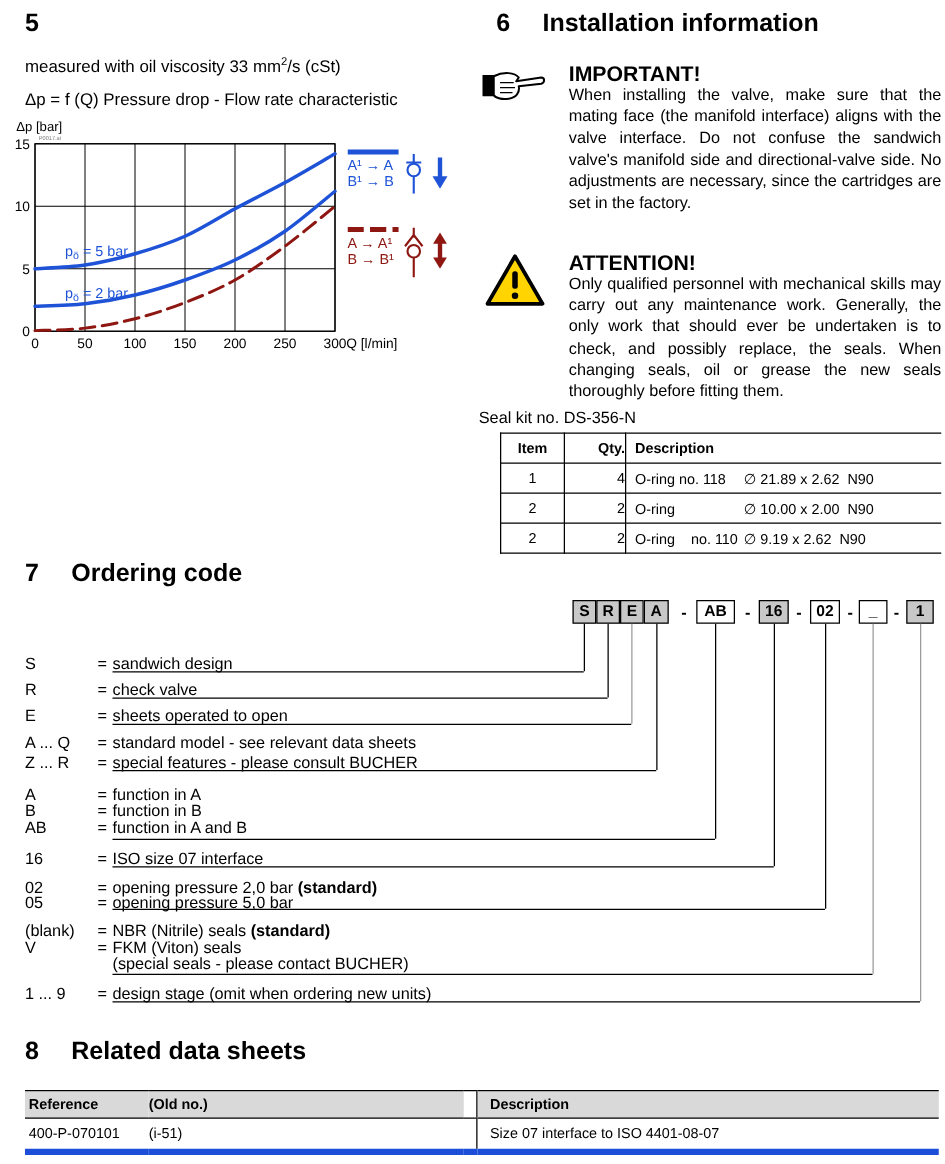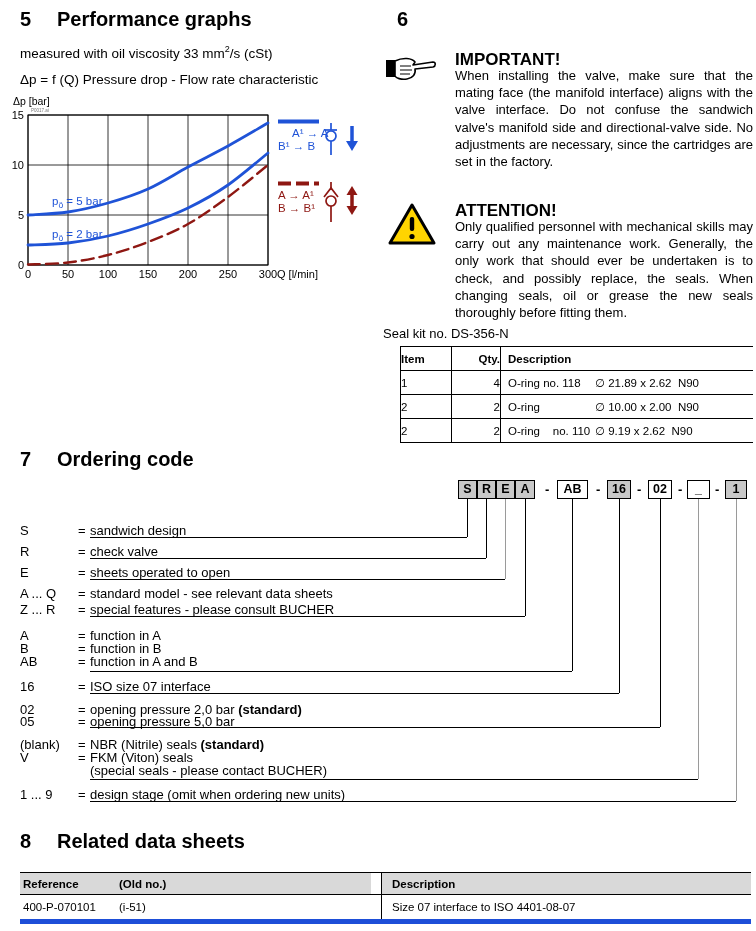--- a/index.html
+++ b/index.html
@@ -24,21 +24,21 @@
   .oc-drop{position:absolute;width:1px}
   .oc-row{position:absolute;left:20px;height:15px;font-size:13px;white-space:nowrap}
   .oc-key{position:absolute;left:0;top:0}
   .oc-eq{position:absolute;left:58px;top:0}
   .oc-text{position:absolute;left:70px;top:0}
   
   table.seal{position:absolute;left:400px;top:346px;width:353px;border-collapse:collapse;
              table-layout:fixed;font-size:11.5px}
   table.seal td,table.seal th{border-top:1px solid #000;border-bottom:1px solid #000;
              padding:0;height:23px;font-weight:normal;overflow:hidden}
-  table.seal .c1{width:50px;border-left:1px solid #000;border-right:1px solid #000;text-align:left}
+  table.seal .c1{width:50px;border-left:1px solid #000;border-right:1px solid #000;text-align:center}
   table.seal .c2{width:48px;border-right:1px solid #000;text-align:right}
   table.seal .c3{text-align:left;padding-left:7px}
   table.seal th{font-weight:bold}
   table.seal th.c3{text-align:left}
   .dname{display:inline-block;width:87px;white-space:pre}
   .dsize{white-space:pre}
   table.rel{position:absolute;left:20px;top:872px;width:731px;border-collapse:collapse;
             table-layout:fixed;font-size:11.5px}
   table.rel td,table.rel th{padding:0;overflow:hidden;font-weight:normal;text-align:left}
   table.rel tr.hd td{background:#d9d9d9;border-top:1px solid #000;border-bottom:1px solid #000;
@@ -49,21 +49,20 @@
   table.rel .rc2{width:252px}
   table.rel .gutc{width:10px}
   table.rel .rc3{border-left:1px solid #000;padding-left:10px}
 </style>
 </head>
 <body>
 
 <div id="page">
 
   <div class="sec-num" style="left:20px;top:8px">5</div>
-  <div class="sec-title" style="left:57px;top:8px">Performance graphs</div>
   <div class="txt" style="left:20px;top:44px"><span>measured with oil viscosity 33 mm</span><sup class="s2">2</sup><span>/s (cSt)</span></div>
   <div class="txt" style="left:20px;top:72px">Δp = f (Q) Pressure drop - Flow rate characteristic</div>
 
   <div id="chart-holder" class="abs" style="left:0;top:95px;width:380px;height:200px"><svg width="380" height="200" viewBox="0 0 380 200">
         <g stroke="#000" stroke-width="0.8">
           <line x1="28" y1="20" x2="28" y2="170"></line>
           <line x1="68" y1="20" x2="68" y2="170"></line>
           <line x1="108" y1="20" x2="108" y2="170"></line>
           <line x1="148" y1="20" x2="148" y2="170"></line>
           <line x1="188" y1="20" x2="188" y2="170"></line>
@@ -95,21 +94,21 @@
         <path d="M28,150C34.7,149.7 54.7,149.5 68.0,148.0C81.3,146.5 94.7,144.2 108.0,141.0C121.3,137.8 134.7,133.7 148.0,129.0C161.3,124.3 174.7,119.5 188.0,113.0C201.3,106.5 214.7,99.2 228.0,90.0C241.3,80.8 261.3,63.3 268.0,58.0" fill="none" stroke="#1f53d7" stroke-width="2.8" stroke-linecap="round"></path>
         <path d="M28,169.5C34.7,169.2 54.7,169.1 68.0,167.5C81.3,165.9 94.7,163.4 108.0,160.0C121.3,156.6 134.7,152.2 148.0,147.0C161.3,141.8 174.7,136.5 188.0,129.0C201.3,121.5 214.7,111.8 228.0,102.0C241.3,92.2 261.3,75.3 268.0,70.0" fill="none" stroke="#8e1712" stroke-width="2.4" stroke-linecap="round" stroke-dasharray="12 6"></path>
         <text x="52" y="110" fill="#1f53d7" font-size="11.5" font-family="&quot;Liberation Sans&quot;,&quot;DejaVu Sans&quot;,sans-serif"><tspan>p</tspan><tspan dy="2.5" font-size="8.5">ö</tspan><tspan dy="-2.5"> = 5 bar</tspan></text>
         <text x="52" y="143" fill="#1f53d7" font-size="11.5" font-family="&quot;Liberation Sans&quot;,&quot;DejaVu Sans&quot;,sans-serif"><tspan>p</tspan><tspan dy="2.5" font-size="8.5">ö</tspan><tspan dy="-2.5"> = 2 bar</tspan></text>
       </svg></div>
 
   <div class="abs" style="left:276px;top:112px;width:100px;height:120px">
     <svg class="abs" style="left:2px;top:7px" width="41" height="5">
         <line x1="0" y1="2.5" x2="41" y2="2.5" stroke="#1f53d7" stroke-width="4"></line>
       </svg>
-    <div class="leg-line" style="left:16px;top:15px;color:#1f53d7">A¹ → A</div>
+    <div class="leg-line" style="left:2px;top:15px;color:#1f53d7">A¹ → A</div>
     <div class="leg-line" style="left:2px;top:28px;color:#1f53d7">B¹ → B</div>
     <svg class="abs" style="left:45px;top:11px" width="20" height="32">
       <g stroke="#1f53d7" stroke-width="1.7" fill="none">
         <line x1="10" y1="0" x2="10" y2="7"></line>
           <line x1="4" y1="7" x2="16" y2="7"></line>
         <circle cx="10" cy="13" r="5"></circle>
           <line x1="10" y1="18" x2="10" y2="32"></line>
       </g>
     </svg>
     <svg class="abs" style="left:69px;top:13px" width="14" height="27">
@@ -132,20 +131,21 @@
       </g>
     </svg>
     <svg class="abs" style="left:69px;top:12px" width="14" height="29">
       <line x1="7" y1="6" x2="7" y2="23" stroke="#8e1712" stroke-width="3.5"></line>
       <polygon points="7,0 1.5,9 12.5,9" fill="#8e1712"></polygon>
       <polygon points="7,29 1.5,20 12.5,20" fill="#8e1712"></polygon>
     </svg>
   </div>
 
   <div class="sec-num" style="left:397px;top:8px">6</div>
+  <div class="sec-title" style="left:434px;top:8px">Installation information</div>
 
   <svg class="abs" style="left:385px;top:53px" width="52" height="30" viewBox="0 0 52 30">
     <rect x="1" y="7" width="9" height="17" fill="#000"></rect>
     <g fill="#fff" stroke="#000" stroke-width="1.6" stroke-linejoin="round">
       <path d="M10,8 C18,4 27,5 30,9 L28,12 L48,9 C51,9 51,13 48,14 L30,16 C31,21 28,25 22,26 C16,27 11,25 10,23 Z"></path>
     </g>
     <g stroke="#000" stroke-width="1" fill="none">
       <line x1="15" y1="13" x2="26" y2="13"></line>
         <line x1="15" y1="17" x2="27" y2="17"></line>
         <line x1="15" y1="21" x2="25" y2="21"></line>

